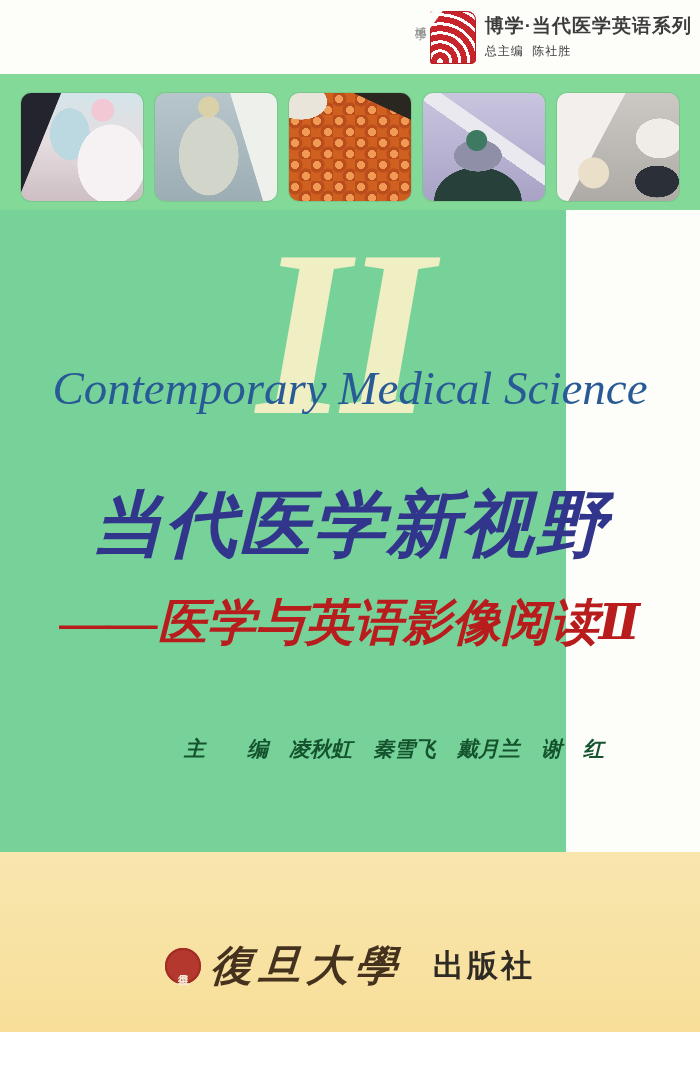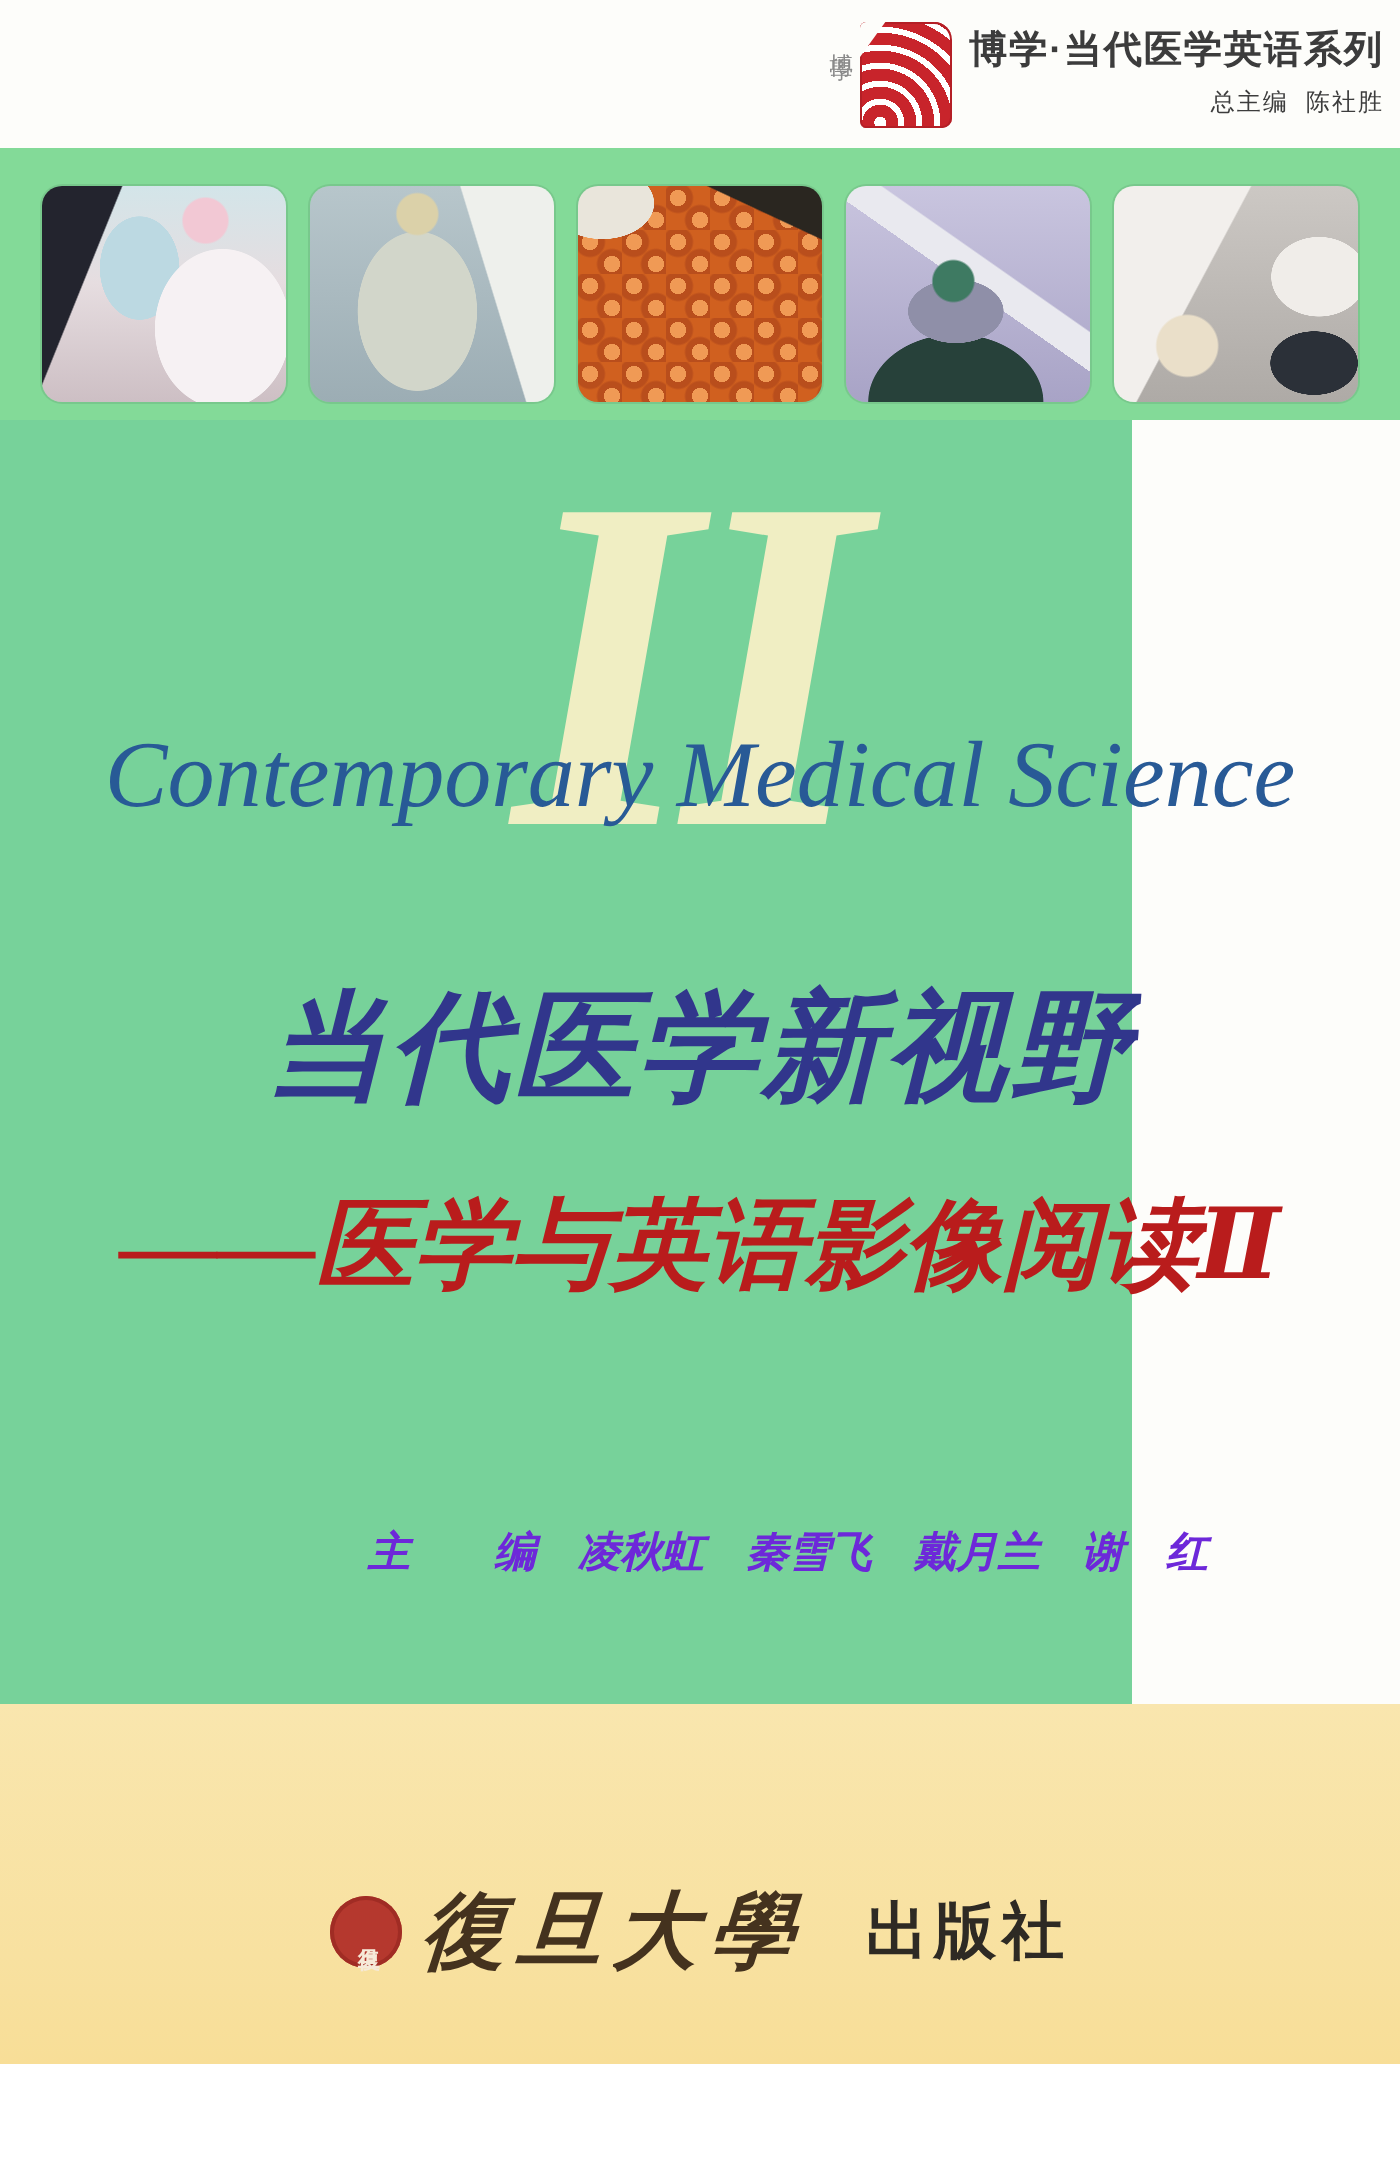--- a/index.html
+++ b/index.html
@@ -19,21 +19,21 @@
   .logo-book{
     position:relative;width:46px;height:53px;border-radius:3px 9px 5px 3px;
     background:
       repeating-radial-gradient(circle at 22% 95%, #ffffff 0 3px, #c8242b 3px 9px);
     box-shadow:inset 0 0 0 1px #b41f26;overflow:hidden;
   }
   .logo-book::before{
     content:"";position:absolute;left:0;top:0;width:13px;height:18px;
     background:#fdfdfa;clip-path:polygon(0 0,100% 0,0 100%);
   }
-  .brand-text{display:flex;flex-direction:column;justify-content:center;align-items:flex-end;}
+  .brand-text{display:flex;flex-direction:column;justify-content:center;}
   .brand-line1{font-size:19px;font-weight:bold;color:#3c3c3c;letter-spacing:1px;line-height:26px;white-space:pre;}
   .brand-line2{font-size:12px;color:#3c3c3c;letter-spacing:1px;line-height:24px;white-space:pre;}
   
   .body-green{position:absolute;top:74px;left:0;width:566px;height:778px;background:#77d29a;font-style:italic;}
   .photo-band{position:absolute;top:0;left:0;width:700px;height:136px;background:#83da98;}
   .photo-strip{position:absolute;top:19px;left:0;width:700px;display:flex;justify-content:center;gap:12px;}
   .photo{width:122px;height:108px;border-radius:10px;overflow:hidden;position:relative;box-shadow:0 0 0 1px rgba(0,0,0,0.08);}
   .photo-1{background:
       radial-gradient(circle at 67% 16%, #f2c8d4 0 11px, transparent 12px),
       radial-gradient(ellipse 34px 40px at 74% 66%, #f6f1f3 0 99%, transparent 100%),
@@ -74,31 +74,31 @@
   
   .en-title{
     position:absolute;top:248px;left:0;width:700px;text-align:center;
     font-family:"Liberation Serif","DejaVu Serif",serif;color:#285a96;
   }
   .en-line1{font-size:46px;line-height:54px;}
   .en-line2{font-size:47px;line-height:52px;margin-top:40px;}
   
   .cn-title{
     position:absolute;top:400px;left:0;width:700px;text-align:center;
-    font-size:60px;line-height:100px;font-weight:bold;color:#31368c;letter-spacing:2px;white-space:pre;
+    font-size:72px;line-height:100px;font-weight:bold;color:#31368c;letter-spacing:2px;white-space:pre;
   }
   .cn-subtitle{
     position:absolute;top:520px;left:0;width:700px;text-align:center;
     font-family:"Liberation Serif","DejaVu Serif",serif;
     font-size:49px;line-height:58px;font-weight:bold;color:#b91c1c;white-space:pre;
   }
   
   .editors{
-    position:absolute;top:628px;left:184px;
-    font-size:21px;line-height:30px;font-weight:bold;color:#6d28d9;white-space:pre;
+    position:absolute;top:600px;left:184px;
+    font-size:21px;line-height:30px;font-weight:bold;color:#14532d;white-space:pre;
   }
   
   .cream{position:absolute;top:852px;left:0;width:700px;height:180px;
     background:linear-gradient(180deg,#f9e6ae 0%,#f8e1a0 70%,#f8de97 100%);}
   .publisher{position:absolute;top:86px;left:0;width:700px;display:flex;justify-content:center;align-items:center;gap:10px;}
   .seal{
     width:36px;height:36px;border-radius:50%;background:#b5382e;flex:0 0 auto;
     display:flex;align-items:center;justify-content:center;
     color:#f6e9d8;font-size:11px;line-height:11px;font-weight:bold;
     writing-mode:vertical-rl;text-orientation:upright;letter-spacing:1px;

